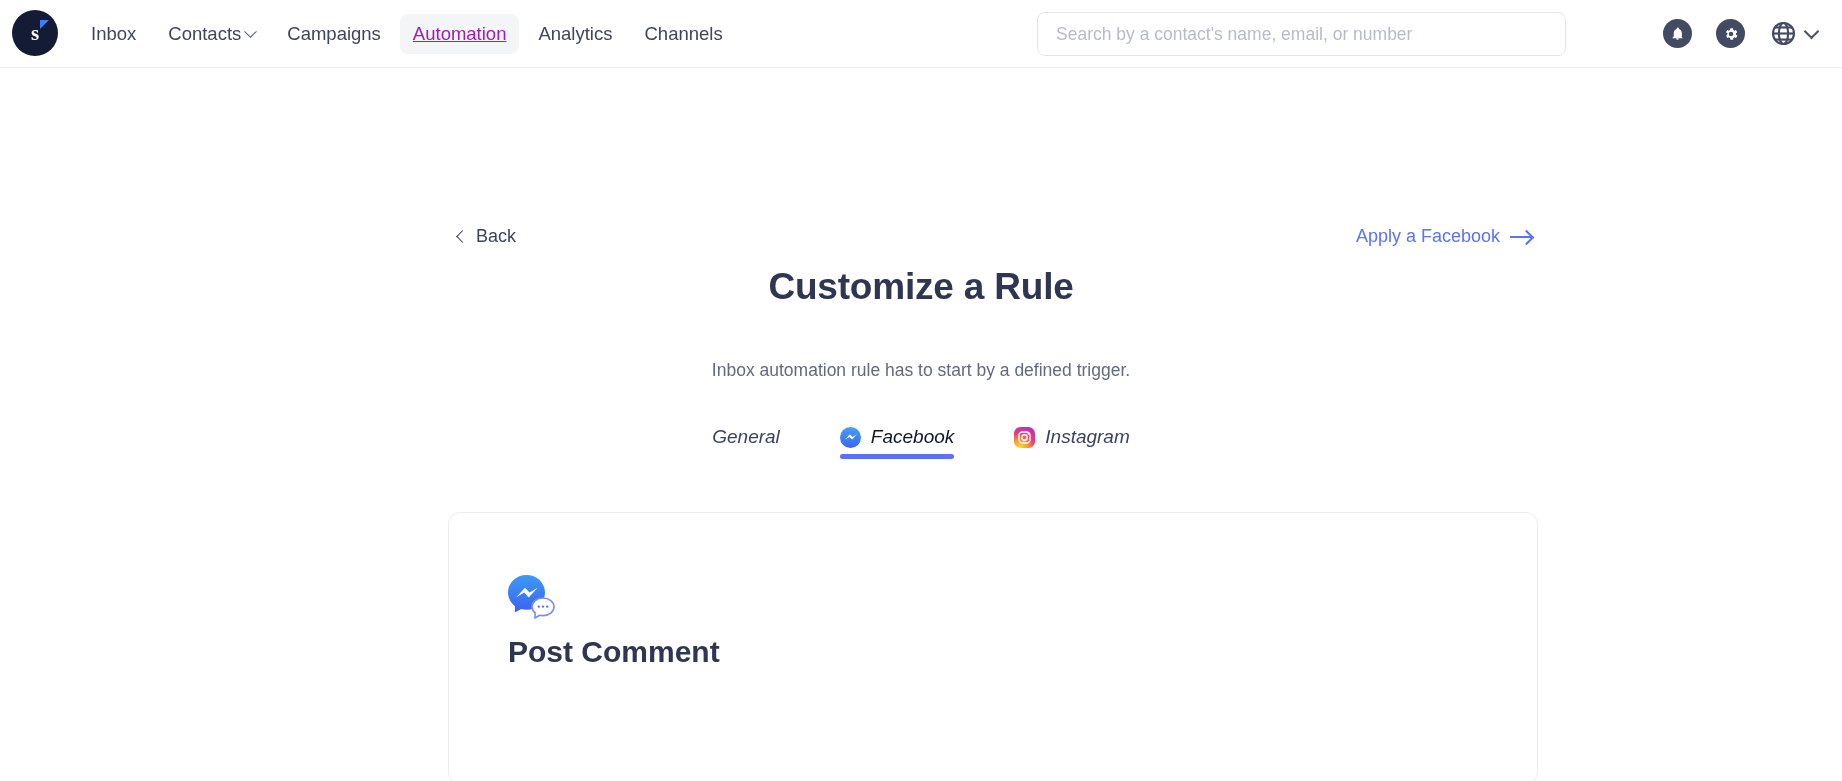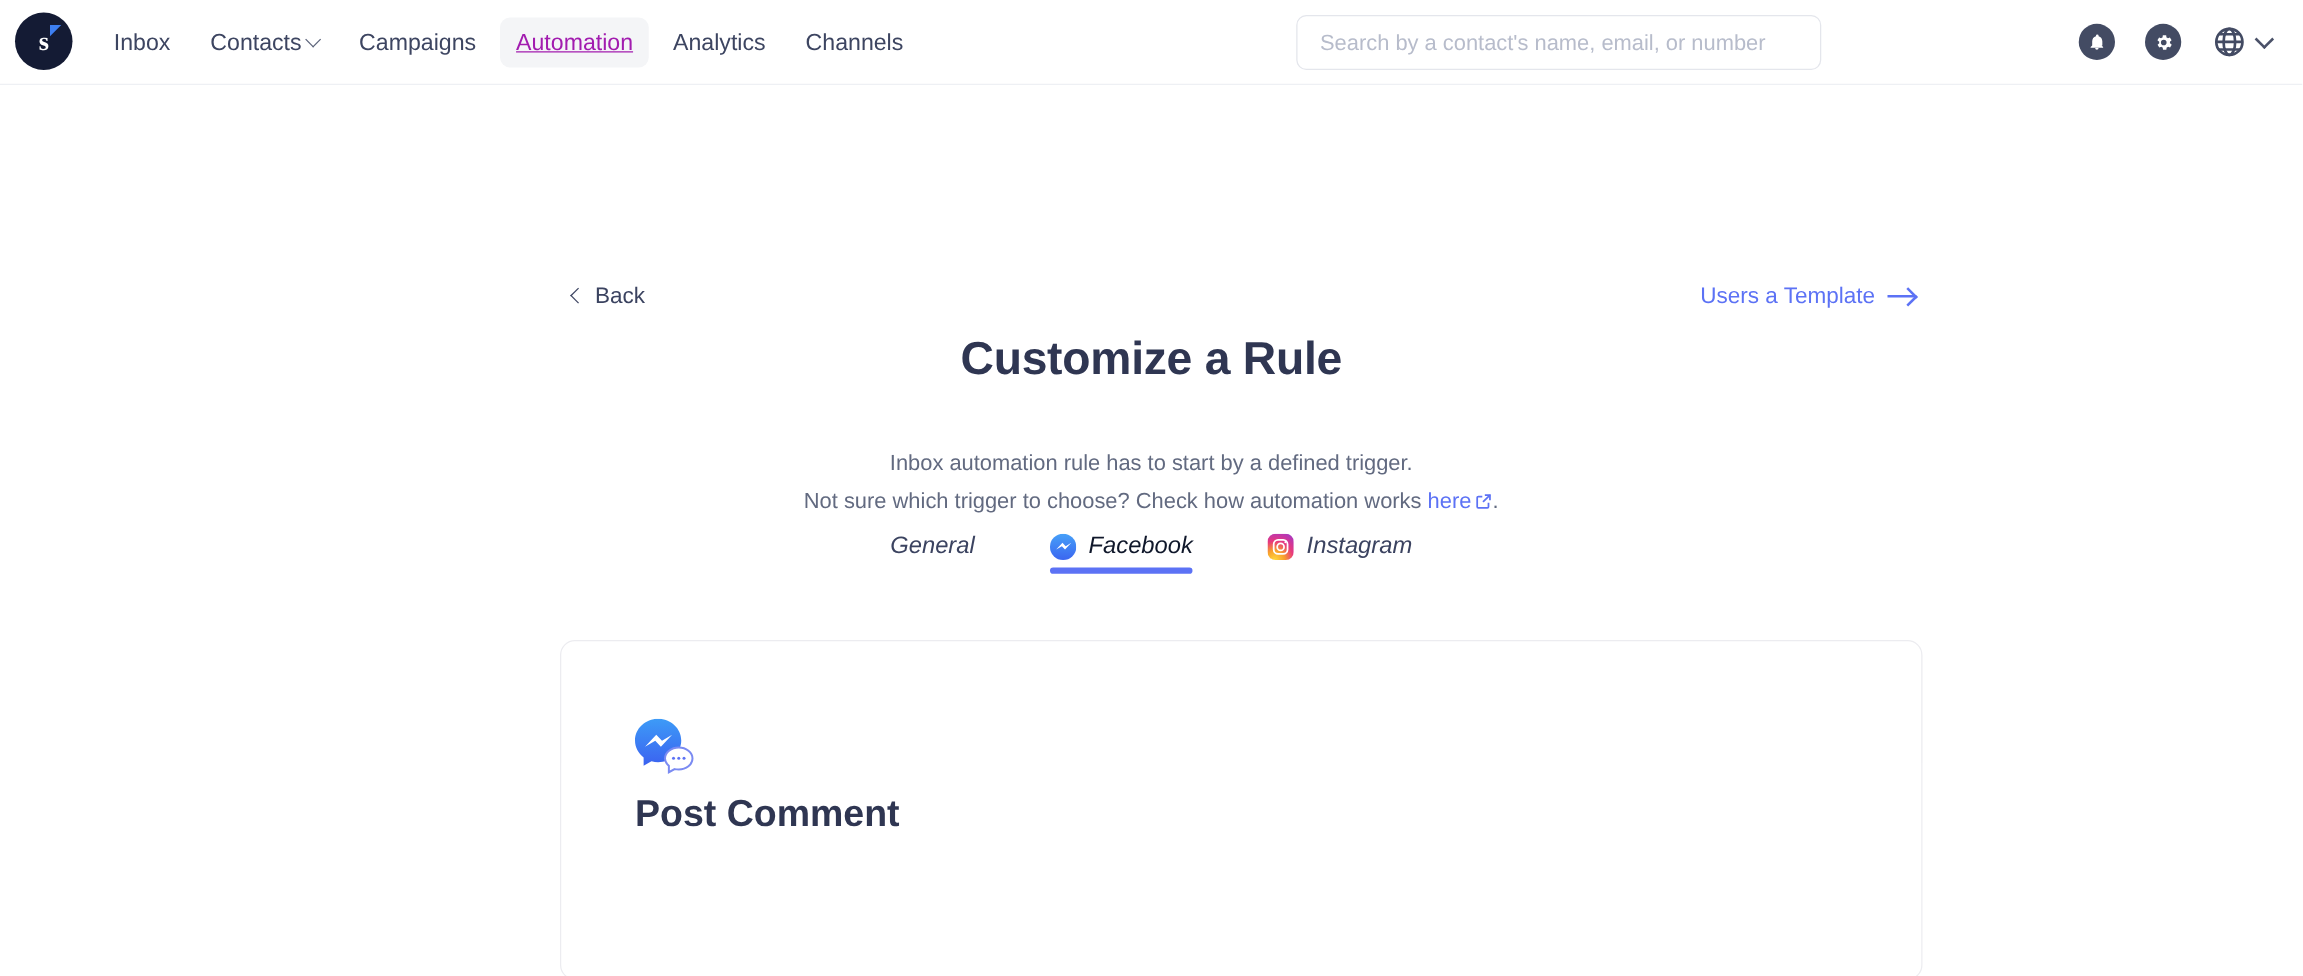--- a/index.html
+++ b/index.html
@@ -75,21 +75,21 @@
     width: 9px; height: 9px;
     border-right: 1.6px solid #5a6279;
     border-bottom: 1.6px solid #5a6279;
     transform: rotate(45deg) translate(-2px,-2px);
   }
 
   .search-box {
     position: absolute;
     left: 1037px;
     top: 12px;
-    width: 420px;
+    width: 529px;
     height: 44px;
     border: 1px solid #e4e6ec;
     border-radius: 8px;
     background: #fff;
     padding: 0 18px;
     font-size: 17.5px;
     color: #3d4561;
     font-family: "Liberation Sans", sans-serif;
     outline: none;
   }
@@ -343,35 +343,28 @@
 </div>
 
 <div class="content">
 
   <div class="back-link">
     <span class="chev-left"></span>
     <span>Back</span>
   </div>
 
   <div class="apply-template">
-    <span>Users a Template</span>
+    <span>Apply a Facebook</span>
     <span class="arrow-right"></span>
   </div>
 
   <div class="page-title">Customize a Rule</div>
 
   <div class="subtitle">
     <div>Inbox automation rule has to start by a defined trigger.</div>
-    <div>
-      <span>Not sure which trigger to choose? Check how automation works </span><span class="link-here">here</span><svg class="ext-ic" viewBox="0 0 24 24" fill="none" stroke="#5c72f5" stroke-width="2.4">
-        <path d="M13.5 3.5H20.5V10.5"></path>
-        <path d="M20.5 3.5L11 13"></path>
-        <path d="M18.5 14v5.5a1.5 1.5 0 0 1-1.5 1.5H4.5A1.5 1.5 0 0 1 3 19.5V7a1.5 1.5 0 0 1 1.5-1.5H10"></path>
-      </svg><span>.</span>
-    </div>
   </div>
 
   <div class="tabs" id="tabs-row">
       <div class="tab">
         <span>General</span>
       </div>
       <div class="tab active">
         <svg class="tab-ic" viewBox="0 0 36 36">
           <defs>
             <linearGradient id="mg1" x1="0" y1="0" x2="0" y2="1">

